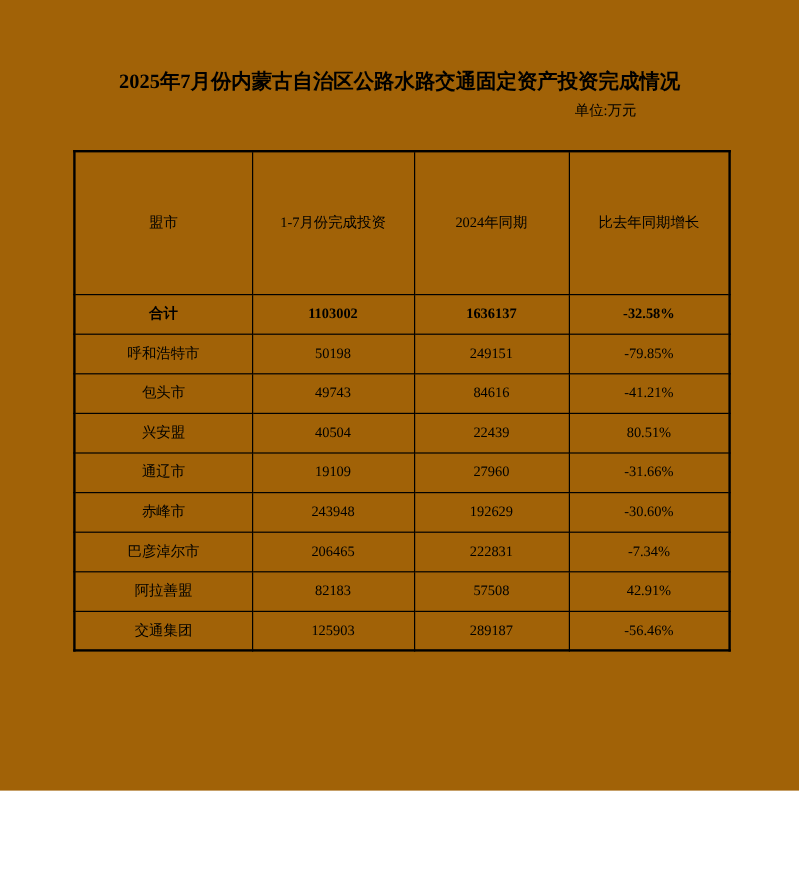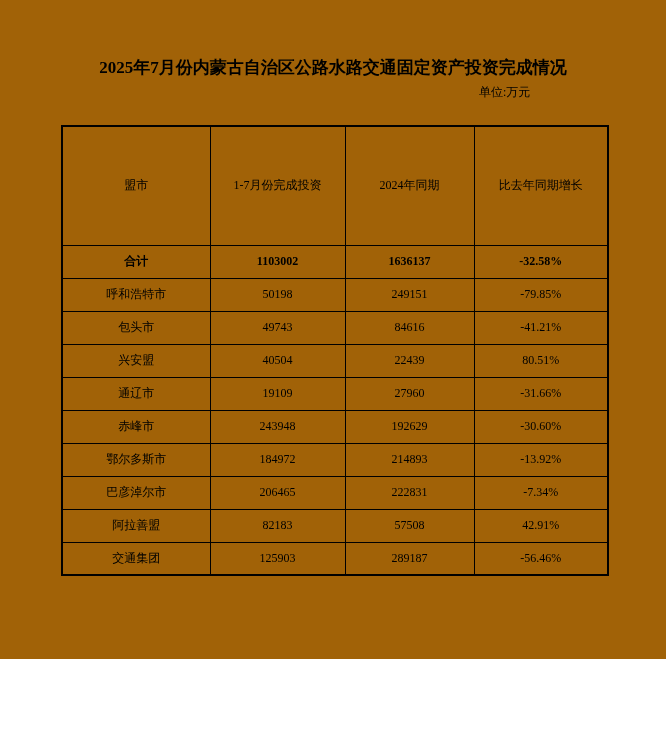--- a/index.html
+++ b/index.html
@@ -116,26 +116,20 @@
     <td class="col-prev">27960</td>
     <td class="col-growth">-31.66%</td>
   </tr>
         <tr>
     <td class="col-name">赤峰市</td>
     <td class="col-cur">243948</td>
     <td class="col-prev">192629</td>
     <td class="col-growth">-30.60%</td>
   </tr>
         <tr>
-    <td class="col-name">鄂尔多斯市</td>
-    <td class="col-cur">184972</td>
-    <td class="col-prev">214893</td>
-    <td class="col-growth">-13.92%</td>
-  </tr>
-        <tr>
     <td class="col-name">巴彦淖尔市</td>
     <td class="col-cur">206465</td>
     <td class="col-prev">222831</td>
     <td class="col-growth">-7.34%</td>
   </tr>
         <tr>
     <td class="col-name">阿拉善盟</td>
     <td class="col-cur">82183</td>
     <td class="col-prev">57508</td>
     <td class="col-growth">42.91%</td>

